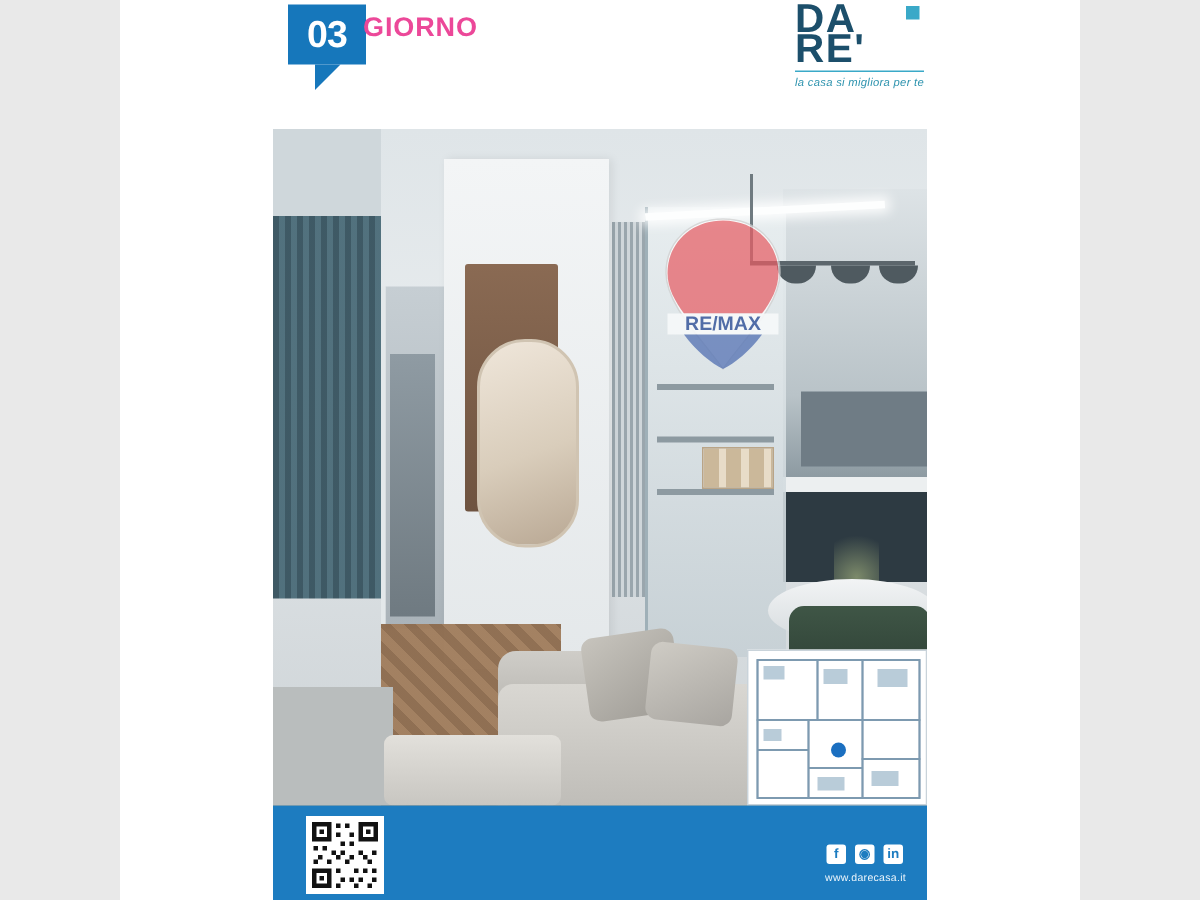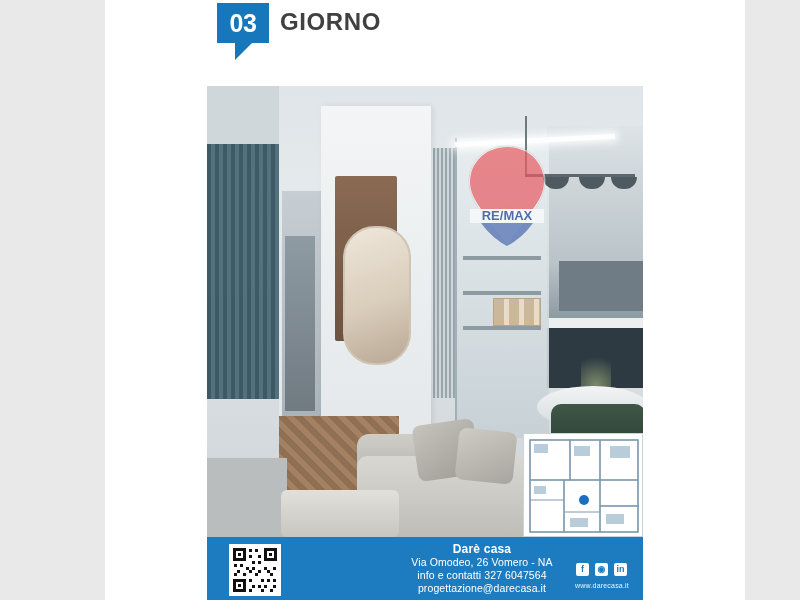--- a/index.html
+++ b/index.html
@@ -11,21 +11,20 @@
     width: 800px;
     height: 600px;
     overflow: hidden;
     font-family: "Liberation Sans", sans-serif;
   }
   .stage {
     position: relative;
     width: 643px;
     height: 600px;
     background: #e9e9e9;
-    margin-left: 25px;
   }
   
   .sheet {
     position: absolute;
     left: 80px;
     top: 0;
     width: 640px;
     height: 600px;
     background: #ffffff;
     overflow: hidden;
@@ -57,26 +56,26 @@
     position: absolute;
     left: 130px;
     top: 43px;
     width: 0;
     height: 0;
     border-left: 17px solid #1677bb;
     border-bottom: 17px solid transparent;
   }
   .room-title {
     position: absolute;
-    left: 175px;
+    left: 162px;
     top: 8px;
-    font-size: 24px;
+    font-size: 18px;
     font-weight: bold;
     letter-spacing: 0.6px;
-    color: #404040;
+    color: #ec4899;
   }
 
   
   .brand {
     position: absolute;
     left: 450px;
     top: 2px;
     width: 110px;
     height: 70px;
   }
@@ -502,20 +501,29 @@
 <body>
 
 <div class="stage">
   <div class="sheet">
 
     <div class="header">
       <div class="num-badge">03</div>
       <div class="num-tail"></div>
       <div class="room-title">GIORNO</div>
 
+      <div class="brand">
+        <div class="brand-word">
+          <span>DA</span>
+          <span class="l2">RE'</span>
+        </div>
+        <div class="brand-dot"></div>
+        <div class="brand-rule"></div>
+        <div class="brand-tag">la casa si migliora per te</div>
+      </div>
     </div>
 
     <div class="photo">
       <div class="ph-base"></div>
       <div class="ph-leftwall"></div>
       <div class="ph-slats"></div>
       <div class="ph-door"></div>
       <div class="ph-corridor"></div>
       <div class="ph-kitchen"></div>
       <div class="ph-upper-cab"></div>
@@ -625,26 +633,20 @@
               <rect x="27" y="39" width="3" height="3"></rect>
               <rect x="33" y="39" width="3" height="3"></rect>
               <rect x="42" y="39" width="3" height="3"></rect>
             <rect x="18" y="43" width="3" height="3"></rect>
               <rect x="30" y="43" width="3" height="3"></rect>
               <rect x="39" y="43" width="3" height="3"></rect>
           </g>
         </svg>
       </div>
 
-      <div class="foot-text">
-        <div class="foot-name">Darè casa</div>
-        <div class="foot-line">Via Omodeo, 26 Vomero - NA</div>
-        <div class="foot-line">info e contatti 327 6047564</div>
-        <div class="foot-line">progettazione@darecasa.it</div>
-      </div>
 
       <div class="socials">
         <div class="soc">f</div>
         <div class="soc">◉</div>
         <div class="soc">in</div>
       </div>
       <div class="site">www.darecasa.it</div>
     </div>
 
   </div>

